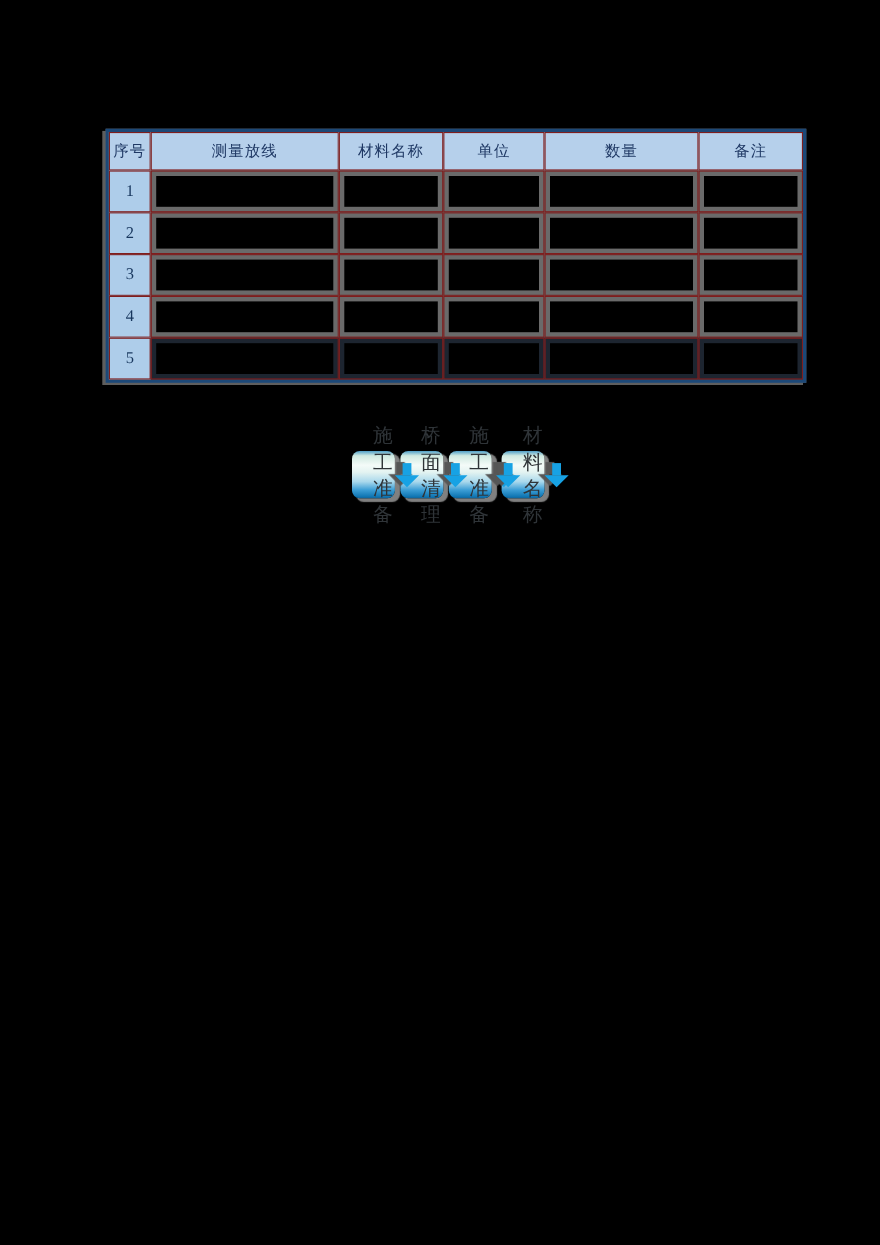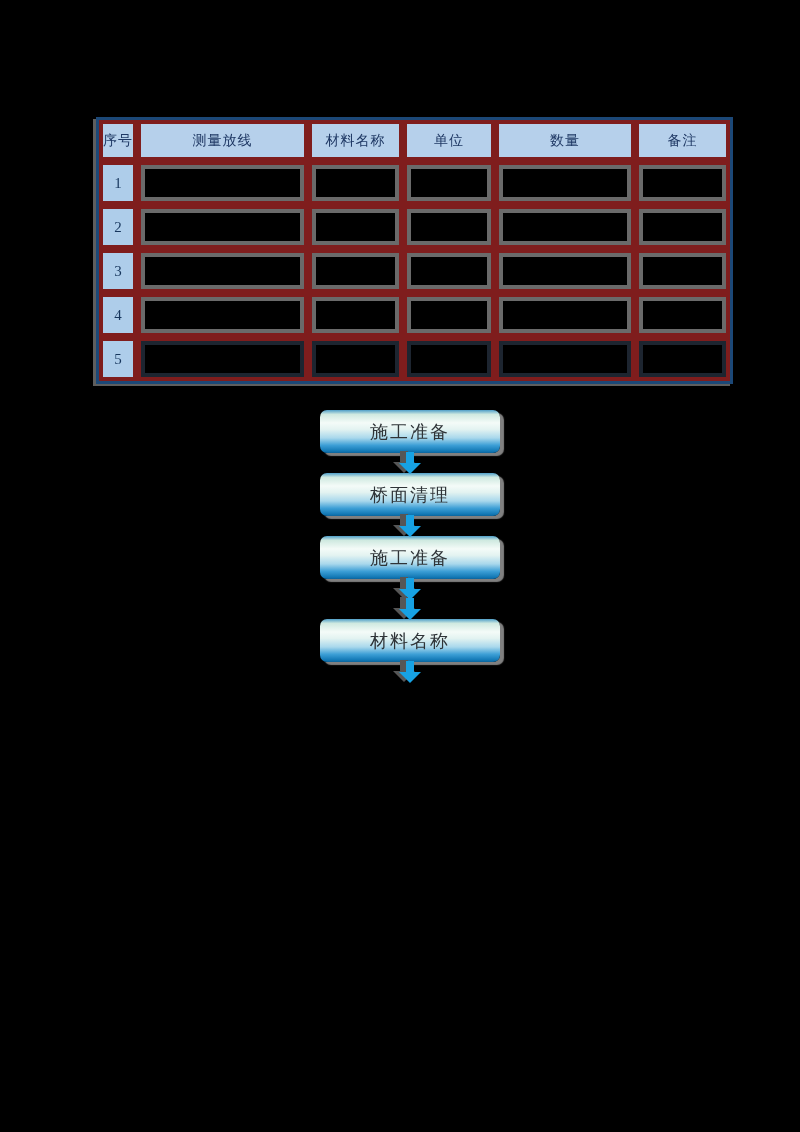--- a/index.html
+++ b/index.html
@@ -14,21 +14,21 @@
     position:absolute;left:96px;top:117px;
     border:3px solid #1c4877;
     box-shadow:-3px 2px 0 #5e5e5e;
     background:#6a6a6a;
   }
   table.materials{
     border-collapse:separate;border-spacing:0;table-layout:fixed;
     width:631px;
   }
   table.materials td{
-    border:4px solid #7f1d1d;
+    border:1px solid #7f1d1d;
     padding:0;position:relative;
     text-align:center;vertical-align:middle;
     overflow:hidden;
   }
   tr.header-row td{
     height:33px;background:#b6d0eb;
     color:#1f3864;font-size:14px;font-weight:normal;
     letter-spacing:1px;
   }
   td.num-cell{
@@ -38,21 +38,21 @@
   td.data-cell{background:#6a6a6a;}
   tr.row-5 td.data-cell{background:#1d2530;}
   td.data-cell .redact{
     position:absolute;left:4px;right:4px;top:4px;bottom:4px;
     background:#000;
   }
 
   
   .flow{
     position:absolute;left:320px;top:410px;width:180px;
-    display:flex;flex-direction:column;align-items:center;
+    display:flex;flex-direction:row;align-items:center;text-align:right;
   }
   .flow-box{
     width:180px;height:43px;border-radius:7px;
     display:flex;align-items:center;justify-content:center;
     background:linear-gradient(180deg,
       #4f9fc8 0%,
       #cfe9e0 10%,
       #f4fbf8 30%,
       #e3f3f1 45%,
       #a9d8ec 65%,

